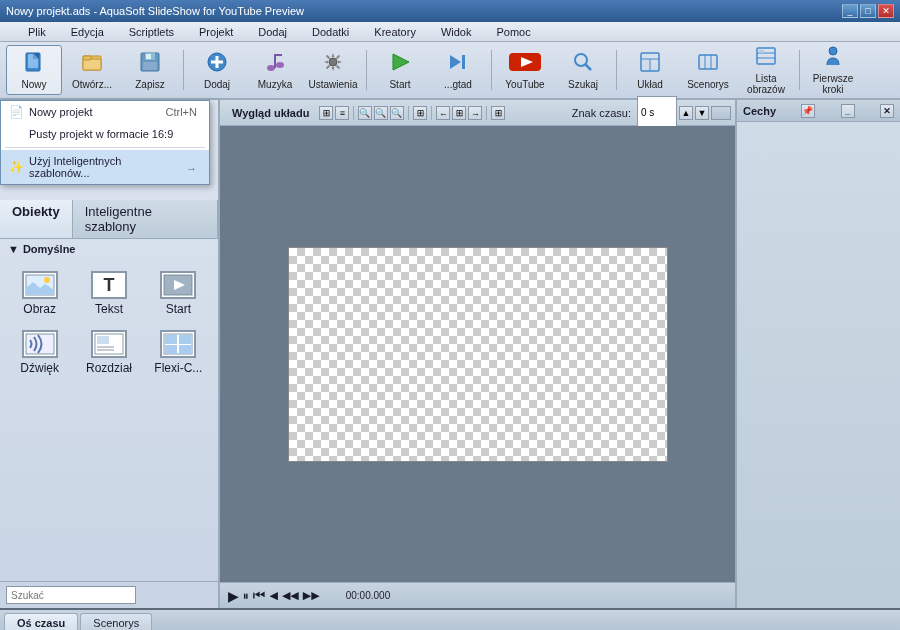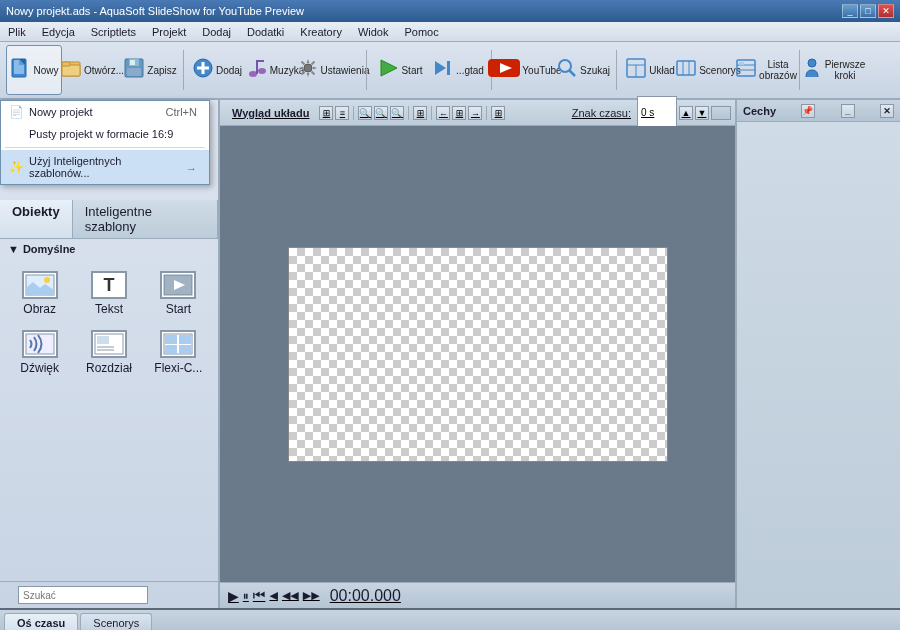--- a/index.html
+++ b/index.html
@@ -27,43 +27,44 @@
       display: flex; align-items: center; justify-content: center;
     }
     .title-bar-btn.close { background: linear-gradient(to bottom, #e05050, #b03030); }
 
     
     .menu-bar {
       background: linear-gradient(to bottom, #e8eef5, #d4dce8);
       height: 20px;
       display: flex;
       align-items: center;
-      padding: 0 0;
+      padding: 0 20px;
       border-bottom: 1px solid #a0aab8;
+      gap: 9px;
     }
     .menu-item {
       padding: 2px 8px;
       cursor: pointer;
       font-size: 11px;
       color: #1a1a2e;
     }
 
     
     .toolbar {
       background: linear-gradient(to bottom, #dce4ef, #c8d4e4);
       height: 58px;
       display: flex;
       align-items: center;
       padding: 4px 6px;
       gap: 2px;
       border-bottom: 2px solid #9aabbc;
     }
     .toolbar-btn {
       display: flex;
-      flex-direction: row;
+      flex-direction: column;
       align-items: center;
       justify-content: center;
       width: 56px;
       height: 50px;
       cursor: pointer;
       border: 1px solid transparent;
       border-radius: 3px;
       padding: 2px;
       gap: 2px;
     }
@@ -162,21 +163,21 @@
       width: 36px; height: 28px;
       border: 2px solid #8898a8;
       background: white;
       display: flex; align-items: center; justify-content: center;
       font-size: 14px;
       color: #4468aa;
     }
     .object-label { font-size: 12px; color: #1a1a2e; }
 
     .search-bar {
-      padding: 4px 18px;
+      padding: 4px 6px;
       border-top: 1px solid #9aabbc;
       margin-top: auto;
     }
     .search-input {
       width: 130px;
       height: 18px;
       border: 1px solid #8898a8;
       background: white;
       font-size: 10px;
       padding: 1px 4px;
@@ -193,21 +194,20 @@
     .preview-container {
       display: flex;
       flex: 1;
     }
 
     .preview-panel {
       flex: 1;
       background: #5a6a7a;
       display: flex;
       flex-direction: column;
-      text-decoration: underline;
     }
 
     .preview-toolbar {
       background: linear-gradient(to bottom, #d0dce8, #bcccd8);
       height: 26px;
       display: flex;
       align-items: center;
       padding: 0 4px;
       gap: 2px;
       border-bottom: 1px solid #9aabbc;
@@ -258,21 +258,21 @@
       align-items: center;
       padding: 0 8px;
       gap: 4px;
       border-top: 1px solid #9aabbc;
     }
     .play-btn {
       font-size: 14px;
       cursor: pointer;
       color: #1a1a2e;
     }
-    .time-display { font-size: 16px; color: #1a1a2e; margin-left: 6px; }
+    .time-display { font-size: 10px; color: #1a1a2e; margin-left: 22px; }
 
     
     .properties-panel {
       width: 165px;
       background: linear-gradient(to bottom, #d0dce8, #bcccd8);
       border-left: 2px solid #9aabbc;
       display: flex;
       flex-direction: column;
     }
     .props-title-bar {

